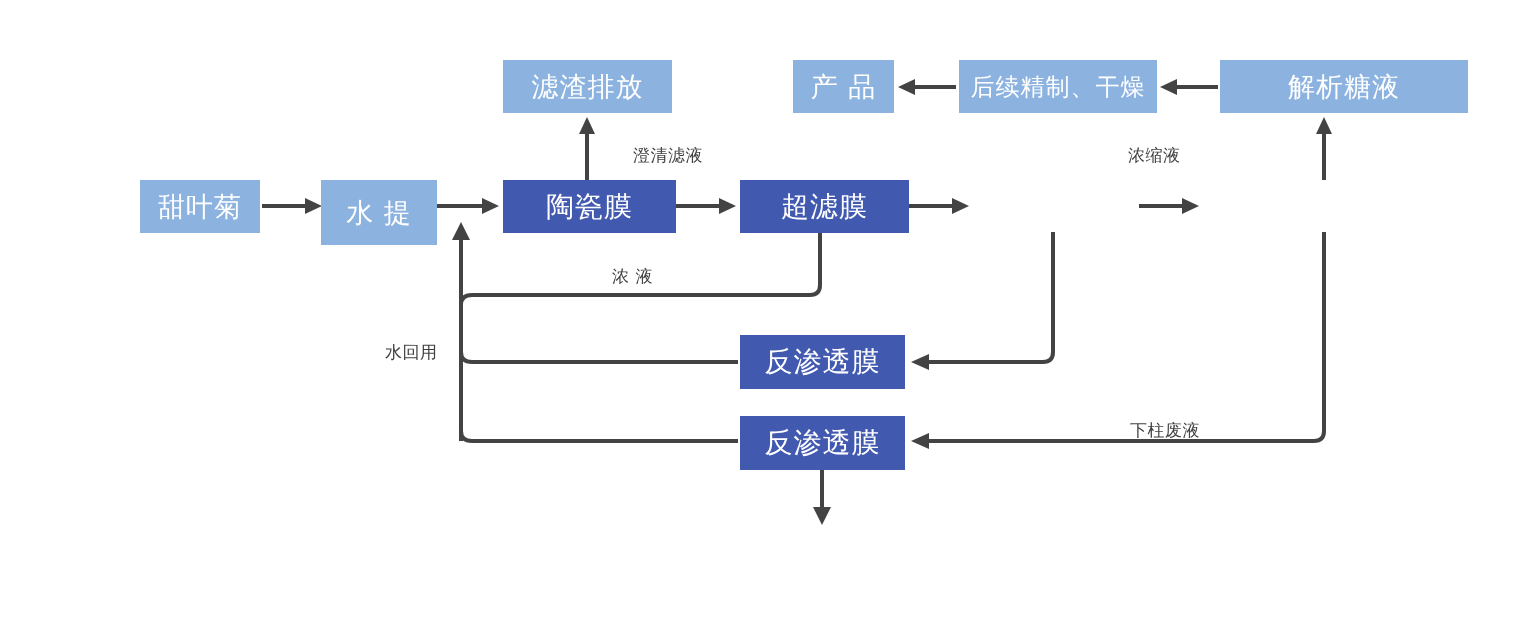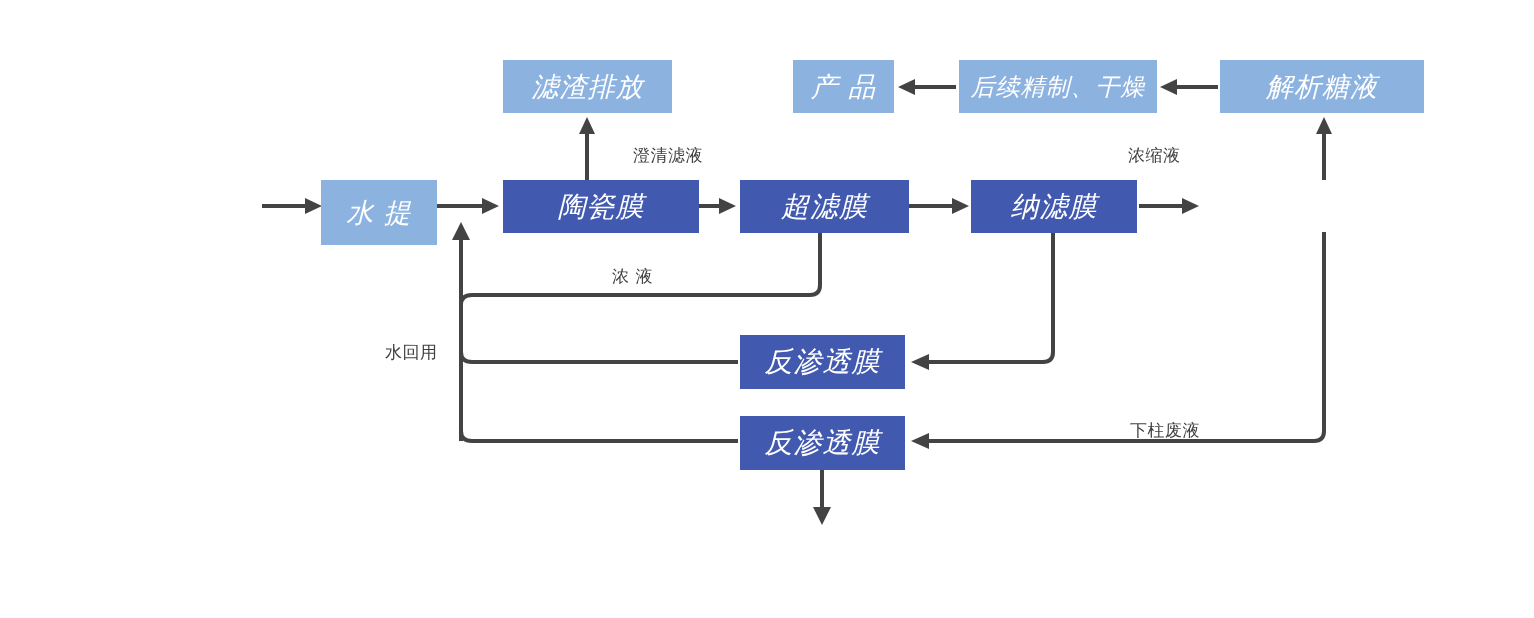--- a/index.html
+++ b/index.html
@@ -16,21 +16,21 @@
     display:flex;align-items:center;justify-content:center;
     color:#ffffff;
     letter-spacing:1px;
     line-height:1;
     box-sizing:border-box;
     white-space:nowrap;
     user-select:none;
   }
   .node.light{background:#8cb2e0;}
   .node.dark{background:#4259b0;}
-  .node .txt{display:block;font-style:italic;}
+  .node .txt{display:block;}
 
   
   .edge-label{
     position:absolute;
     color:#3f3f3f;
     font-size:17px;
     line-height:1;
     white-space:nowrap;
     letter-spacing:0.5px;
     user-select:none;
@@ -90,43 +90,43 @@
     <path d="M 1053 232 L 1053 352 Q 1053 362 1043 362 L 928 362"></path>
     <polygon points="911,362 929,354 929,370"></polygon>
 
     <path d="M 1324 232 L 1324 431 Q 1324 441 1314 441 L 928 441"></path>
     <polygon points="911,441 929,433 929,449"></polygon>
 
     <line x1="822" y1="470" x2="822" y2="508"></line>
     <polygon points="822,525 813,507 831,507"></polygon>
   </svg>
 
+  <div class="node light" style="left:140px;top:180px;width:120px;height:53px;font-size:27px;">
+    <span class="txt">甜叶菊</span>
+  </div>
 
   <div class="node light" style="left:321px;top:180px;width:116px;height:65px;font-size:27px;">
     <span class="txt">水 提</span>
   </div>
 
-  <div class="node dark" style="left:503px;top:180px;width:196px;height:53px;font-size:28px;">
+  <div class="node dark" style="left:503px;top:180px;width:173px;height:53px;font-size:28px;">
     <span class="txt">陶瓷膜</span>
   </div>
 
   <div class="node light" style="left:503px;top:60px;width:169px;height:53px;font-size:27px;">
     <span class="txt">滤渣排放</span>
   </div>
 
   <div class="node dark" style="left:740px;top:180px;width:169px;height:53px;font-size:28px;">
     <span class="txt">超滤膜</span>
   </div>
 
-  <div class="node dark" style="left:971px;top:180px;width:166px;height:53px;font-size:28px;">
-    <span class="txt">纳滤膜</span>
-  </div>
 
 
-  <div class="node light" style="left:1220px;top:60px;width:204px;height:53px;font-size:27px;">
+  <div class="node light" style="left:1220px;top:60px;width:248px;height:53px;font-size:27px;">
     <span class="txt">解析糖液</span>
   </div>
 
   <div class="node light" style="left:959px;top:60px;width:198px;height:53px;font-size:24px;">
     <span class="txt">后续精制、干燥</span>
   </div>
 
   <div class="node light" style="left:793px;top:60px;width:101px;height:53px;font-size:27px;">
     <span class="txt">产 品</span>
   </div>

